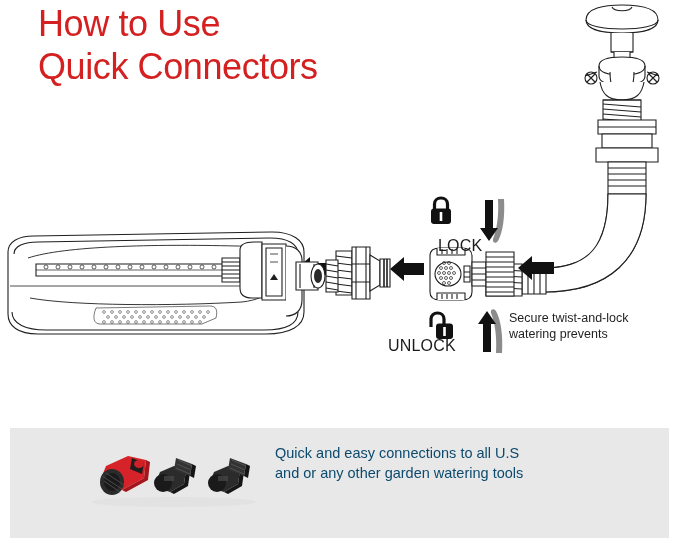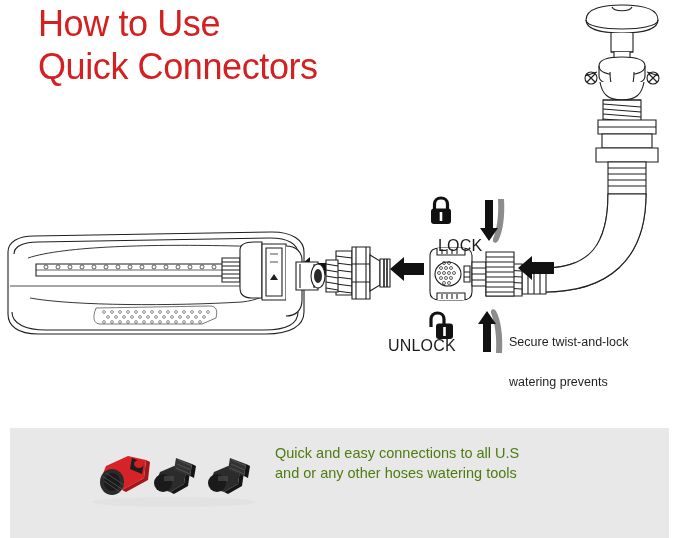--- a/index.html
+++ b/index.html
@@ -62,37 +62,37 @@
   #secure-note {
     position: absolute;
     left: 509px;
     top: 311px;
     width: 168px;
     color: #1f1f1f;
     font-family: "Liberation Sans", sans-serif;
     font-size: 12.5px;
     line-height: 15.5px;
   }
-  #secure-note div { white-space: nowrap; margin-top: 24px; }
+  #secure-note div { white-space: nowrap; }
 
   
   #bottom-band {
     position: absolute;
     left: 10px;
     top: 428px;
     width: 659px;
     height: 110px;
     background: #e8e8e8;
   }
   #band-text {
     position: absolute;
     left: 275px;
     top: 443px;
     width: 400px;
-    color: #4d7c0f;
+    color: #0c4a6e;
     font-family: "Liberation Sans", sans-serif;
     font-size: 14.5px;
     line-height: 20px;
   }
   #band-text div { white-space: nowrap; }
 
   #product-row {
     position: absolute;
     left: 88px;
     top: 446px;
@@ -417,16 +417,16 @@
         <g stroke="#565656" stroke-width="0.9">
           <path d="M30 10 L44 16 M29 14 L43 20 M28 18 L42 24"></path>
         </g>
         <rect x="16" y="26" width="10" height="5" fill="#4a4a4a" opacity="0.7"></rect>
       </g>
     </svg>
   </div>
 
   <div id="band-text">
     <div>Quick and easy connections to all U.S</div>
-    <div>and or any other hoses watering tools</div>
+    <div>and or any other garden watering tools</div>
   </div>
 
 </div>
 
 </body></html>

